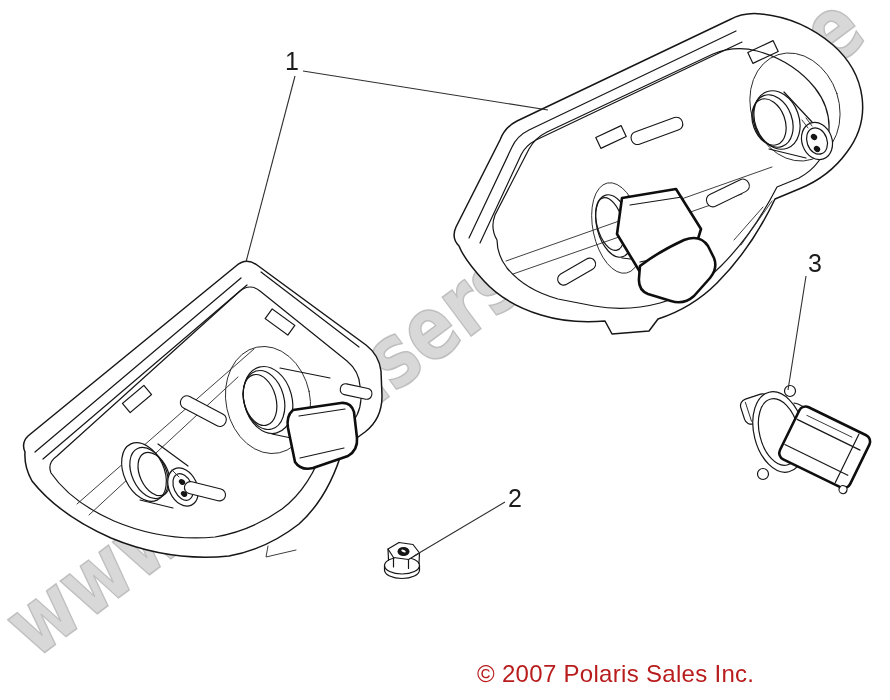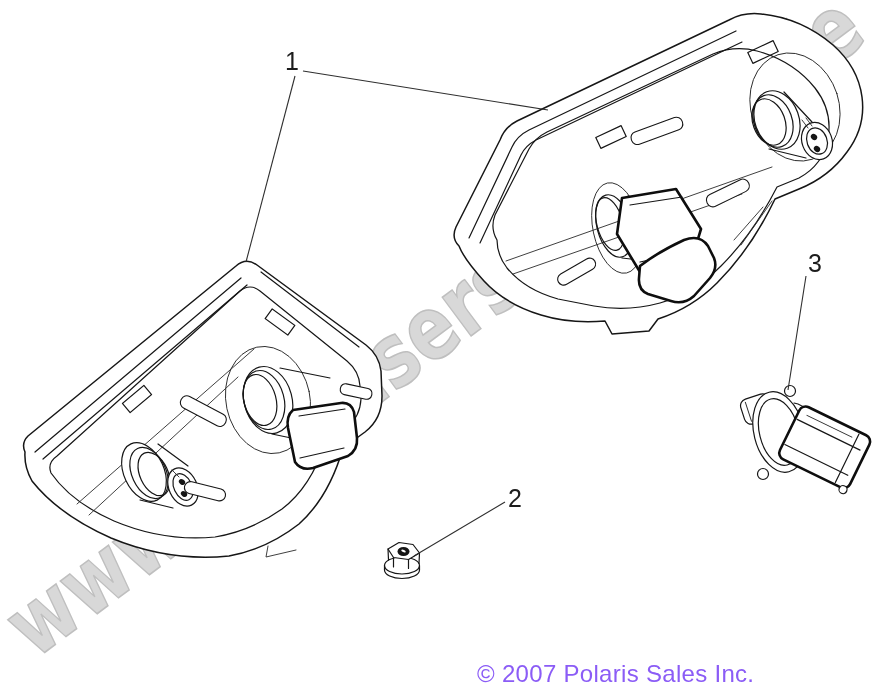--- a/index.html
+++ b/index.html
@@ -10,21 +10,21 @@
       stroke:#bfbfbf;stroke-width:1.6px;}
   .o  {fill:#ffffff;stroke:#161616;stroke-width:1.5;stroke-linejoin:round;}
   .med{fill:none;stroke:#161616;stroke-width:1.2;stroke-linejoin:round;stroke-linecap:round;}
   .thin{fill:none;stroke:#2a2a2a;stroke-width:0.9;stroke-linejoin:round;stroke-linecap:round;}
   .wf {fill:#ffffff;stroke:#161616;stroke-width:1.2;stroke-linejoin:round;}
   .thk{fill:#ffffff;stroke:#0e0e0e;stroke-width:2.6;stroke-linejoin:round;}
   .pin{fill:#ffffff;stroke:#161616;stroke-width:1.1;}
   .hole{fill:#151515;stroke:none;}
   .leader{stroke:#2f2f2f;stroke-width:1.1;fill:none;}
   .callout{font-family:"Liberation Sans",sans-serif;font-size:25px;fill:#1c1c1c;}
-  .copyright{position:absolute;left:477px;top:660px;font-size:24px;color:#8b5cf6;
+  .copyright{position:absolute;left:477px;top:660px;font-size:24px;color:#b91c1c;
              letter-spacing:0.3px;white-space:nowrap;}
 </style>
 </head>
 <body>
 
 <div class="canvas">
 <svg width="890" height="700" viewBox="0 0 890 700">
 
   <g>
     <text class="wm" transform="translate(452,350) rotate(-36.6)" text-anchor="middle" textLength="1040" lengthAdjust="spacingAndGlyphs" fill="#d8d8d8">www.polarisersatzteile.de</text>

